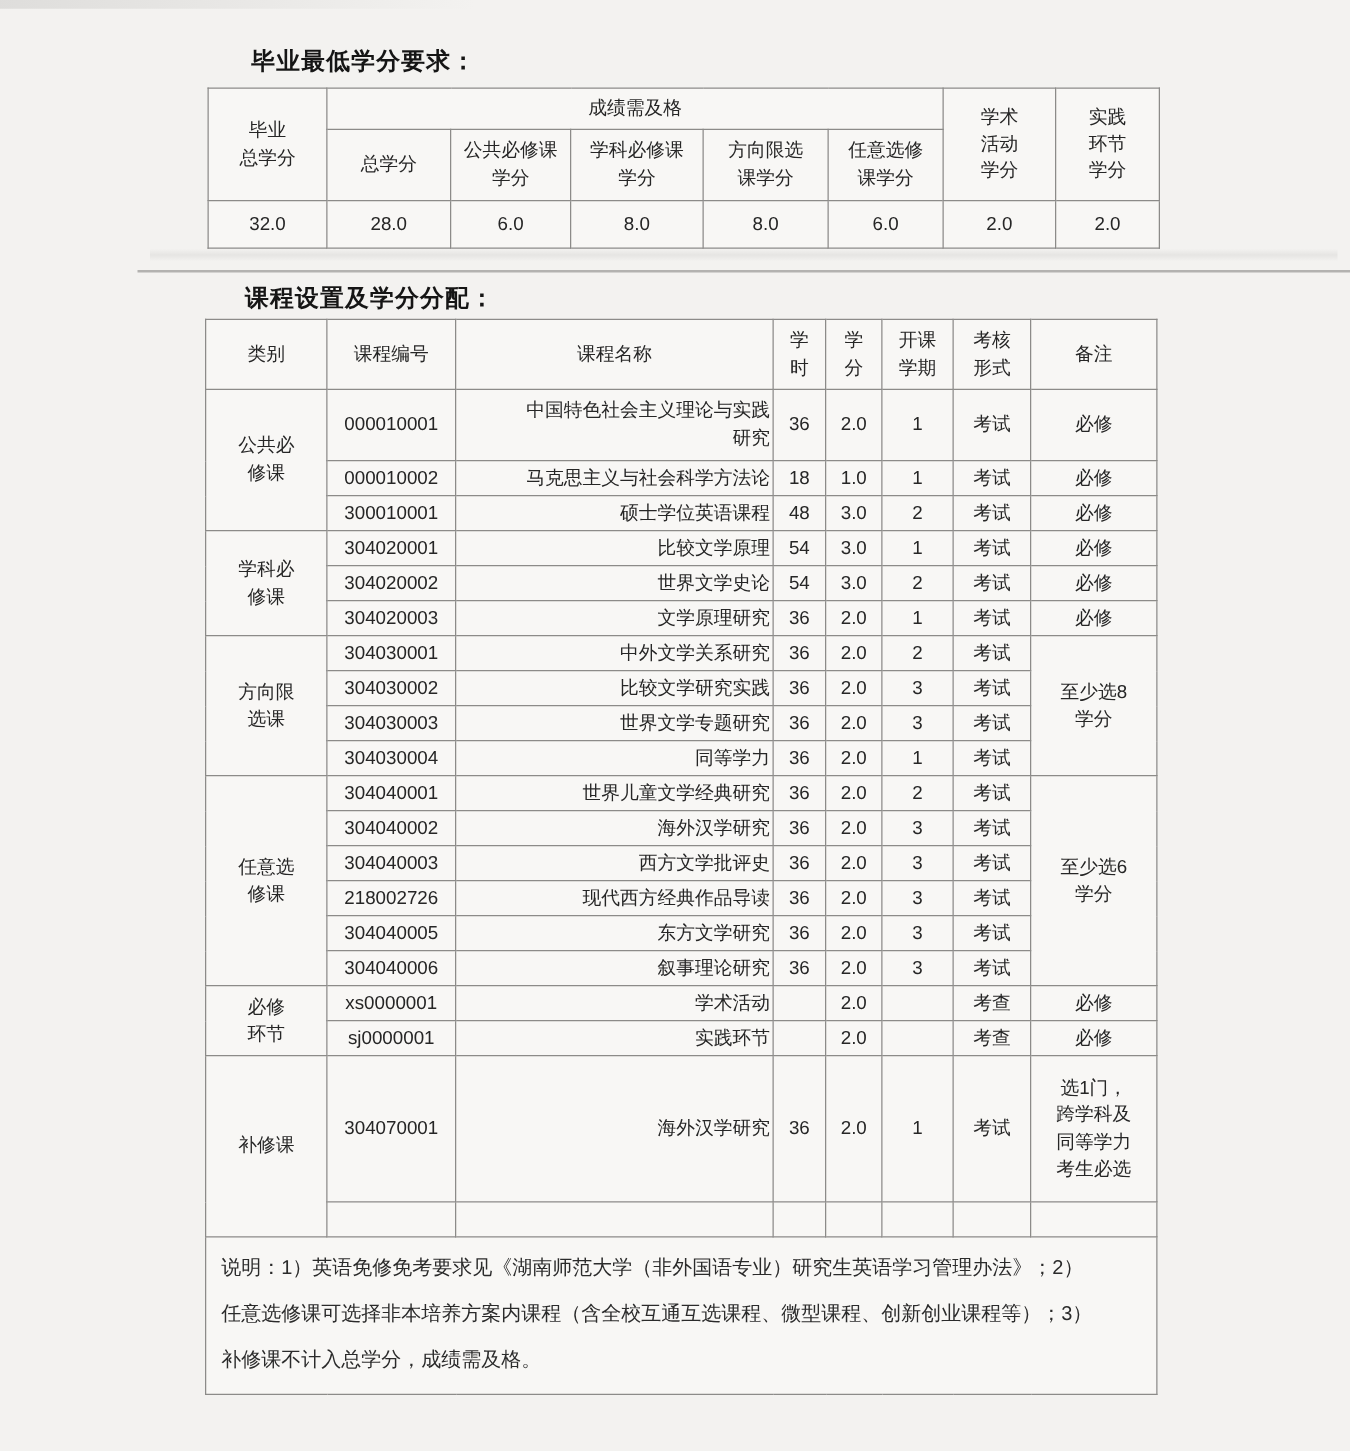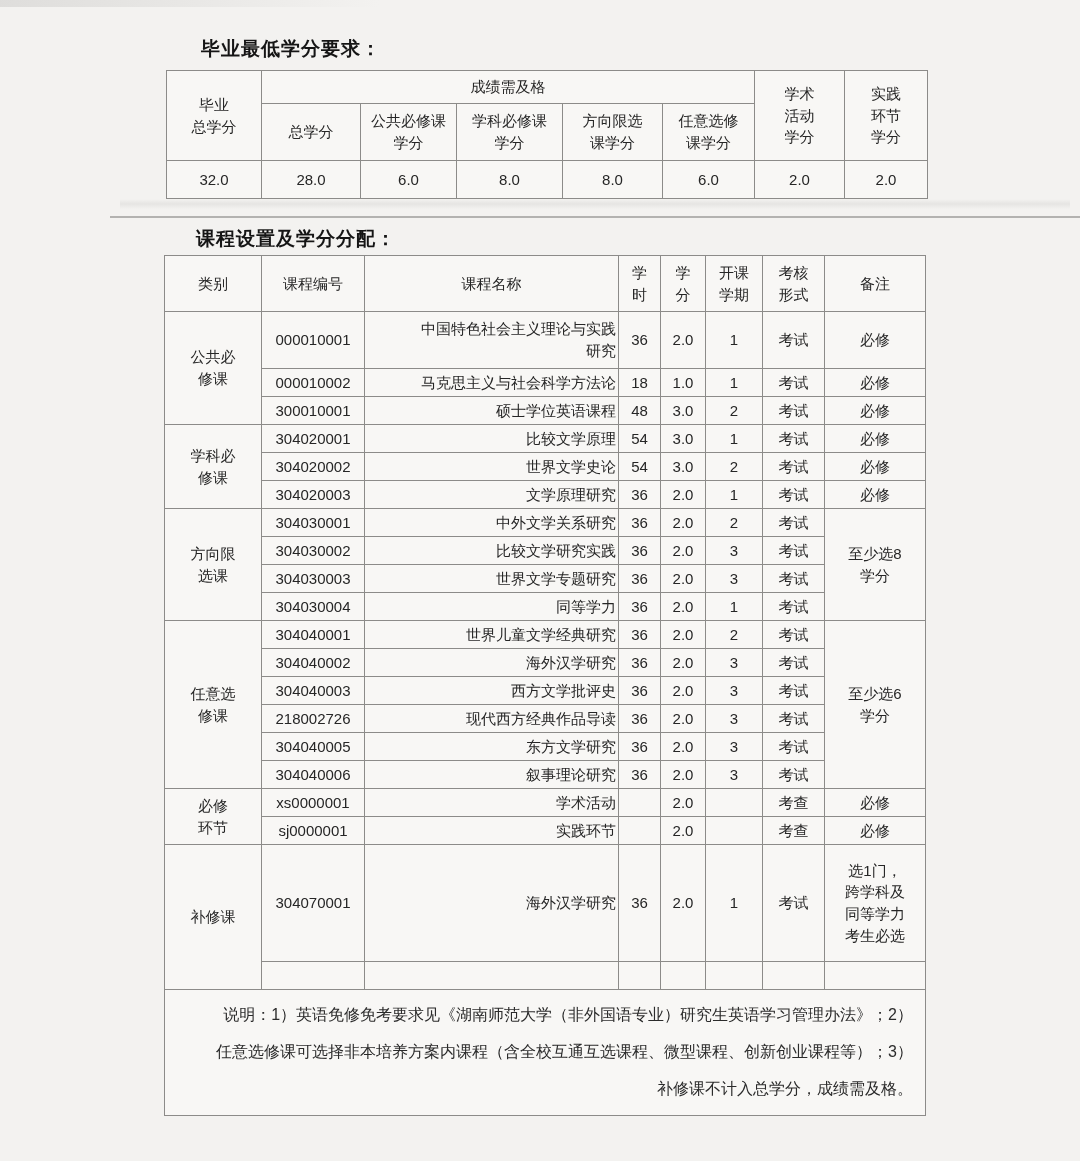--- a/index.html
+++ b/index.html
@@ -51,21 +51,21 @@
     color:#262626;
     padding:1px 2px;
     line-height:1.45;
     overflow:hidden;
   }
   #table1 td, #table2 td{ border-color:#8c8b89; }
   table{ border:1px solid #706f6d; }
   .pre{ white-space:pre-line; }
   .name-cell{ text-align:right; padding-left:10px; }
   .note-cell{
-    text-align:right;
+    text-align:left;
     font-size:16px;
     line-height:37px;
     padding:6px 12px 8px 12px;
     color:#2b2b2b;
   }
   tr.hA{height:33px;}   
   tr.hB{height:57px;}   
   tr.hC{height:38px;}   
   tr.h56{height:56px;}  
   tr.h57{height:57px;}  

